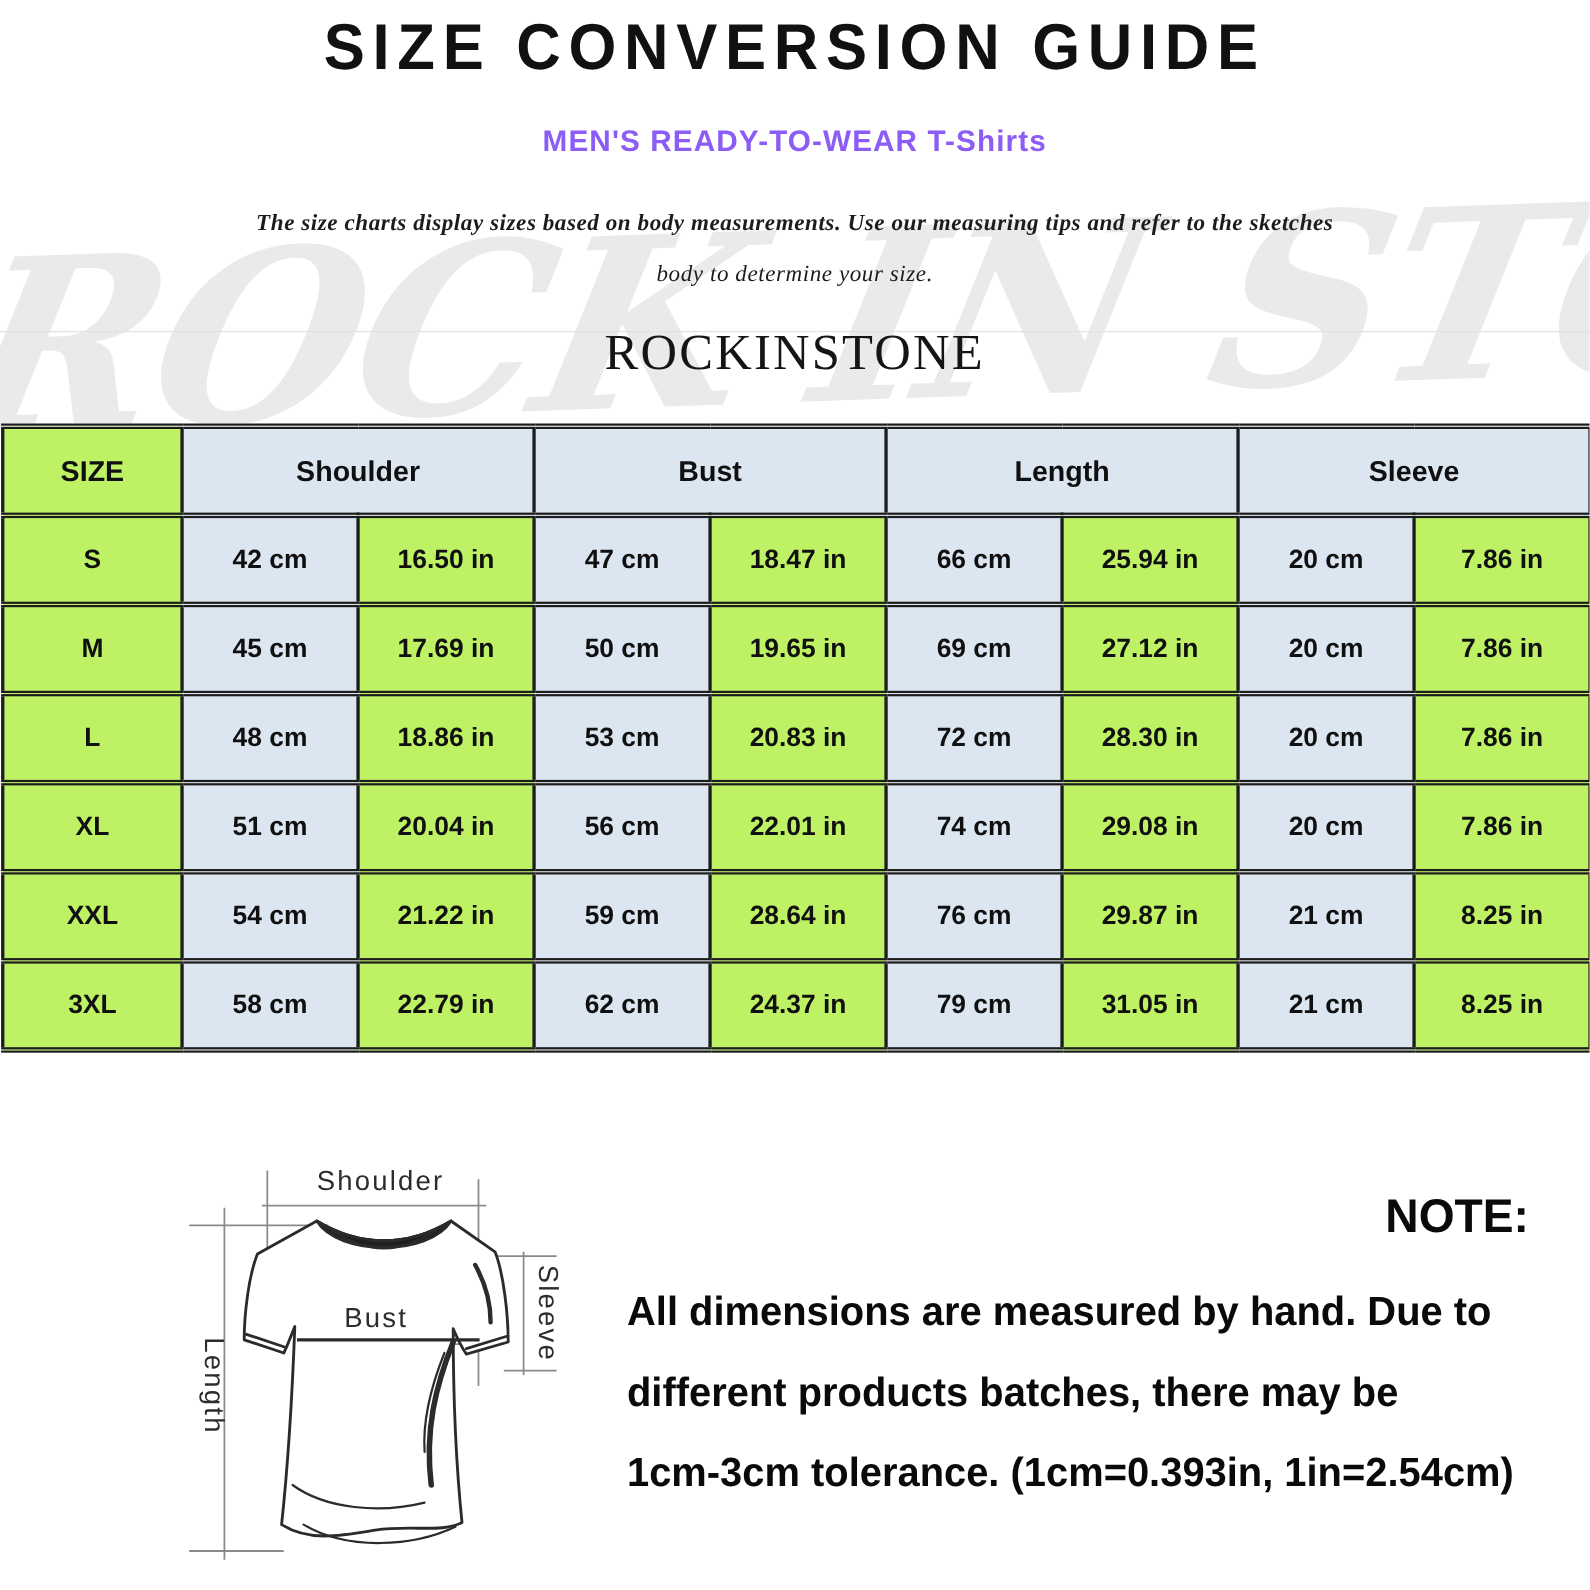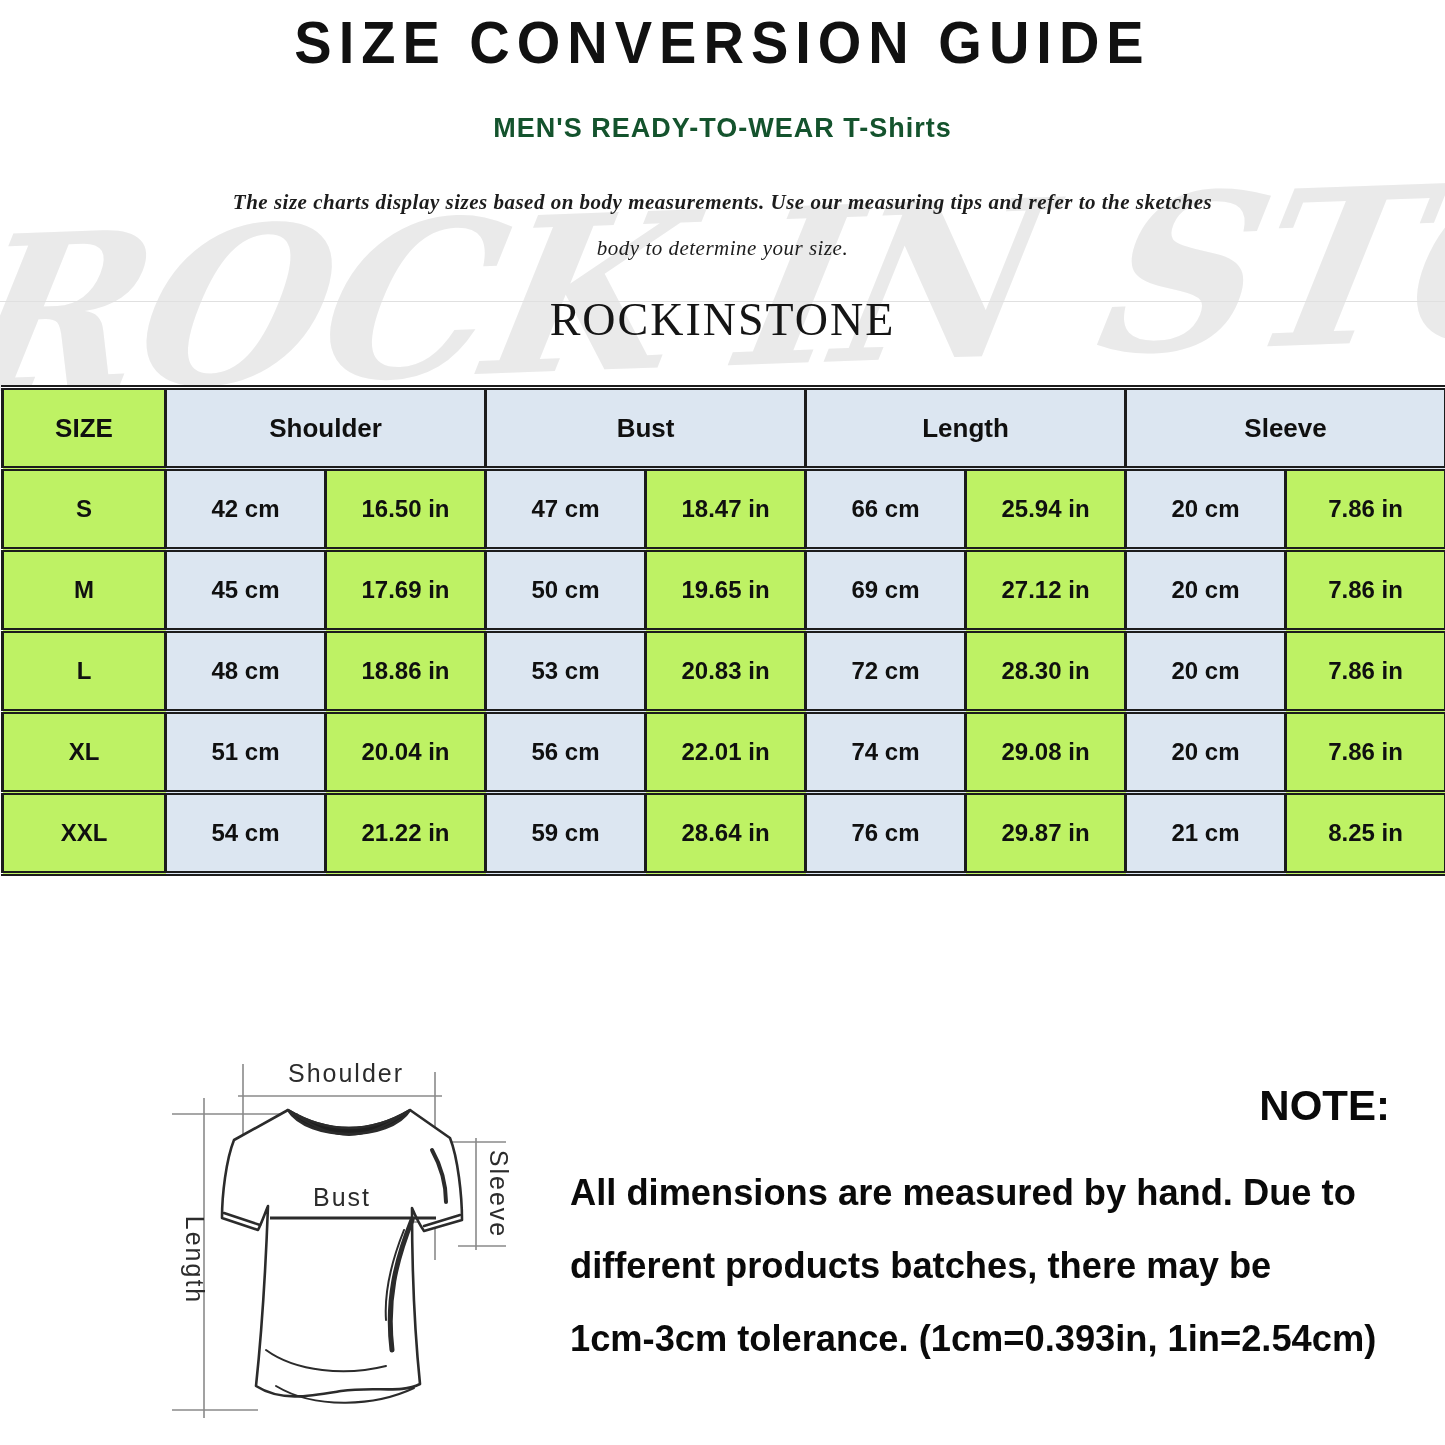--- a/index.html
+++ b/index.html
@@ -9,21 +9,21 @@
     font-family:"Liberation Sans",sans-serif;
   }
   
   .page-title{
     position:absolute;top:10px;left:0;width:100%;
     text-align:center;font-size:56px;font-weight:700;letter-spacing:7px;
     transform:scaleY(1.05);color:#111;
   }
   .page-subtitle{
     position:absolute;top:113px;left:0;width:100%;
-    text-align:center;font-size:27px;font-weight:700;letter-spacing:1px;color:#14532d;
+    text-align:center;font-size:27px;font-weight:700;letter-spacing:1px;color:#8b5cf6;
   }
   .desc{
     position:absolute;left:0;width:100%;text-align:center;
     font-family:"Liberation Serif",serif;font-style:italic;
     font-size:21px;color:#1c1c1c;letter-spacing:.5px;
   }
   .desc.l1{top:190px;font-weight:bold;}
   .desc.l2{top:236px;}
   .brand{
     position:absolute;top:293px;left:0;width:100%;text-align:center;
@@ -144,20 +144,31 @@
       <td class="white">7.86 in</td>
     </tr>
     <tr>
       <td class="white">XXL</td>
       <td class="blue">54 cm</td>
       <td class="white">21.22 in</td>
       <td class="blue">59 cm</td>
       <td class="white">28.64 in</td>
       <td class="blue">76 cm</td>
       <td class="white">29.87 in</td>
+      <td class="blue">21 cm</td>
+      <td class="white">8.25 in</td>
+    </tr>
+    <tr>
+      <td class="white">3XL</td>
+      <td class="blue">58 cm</td>
+      <td class="white">22.79 in</td>
+      <td class="blue">62 cm</td>
+      <td class="white">24.37 in</td>
+      <td class="blue">79 cm</td>
+      <td class="white">31.05 in</td>
       <td class="blue">21 cm</td>
       <td class="white">8.25 in</td>
     </tr>
   </tbody>
     </table>
 </div>
 
 <div class="diagram">
   <svg width="410" height="395" viewBox="0 0 410 395">
 

